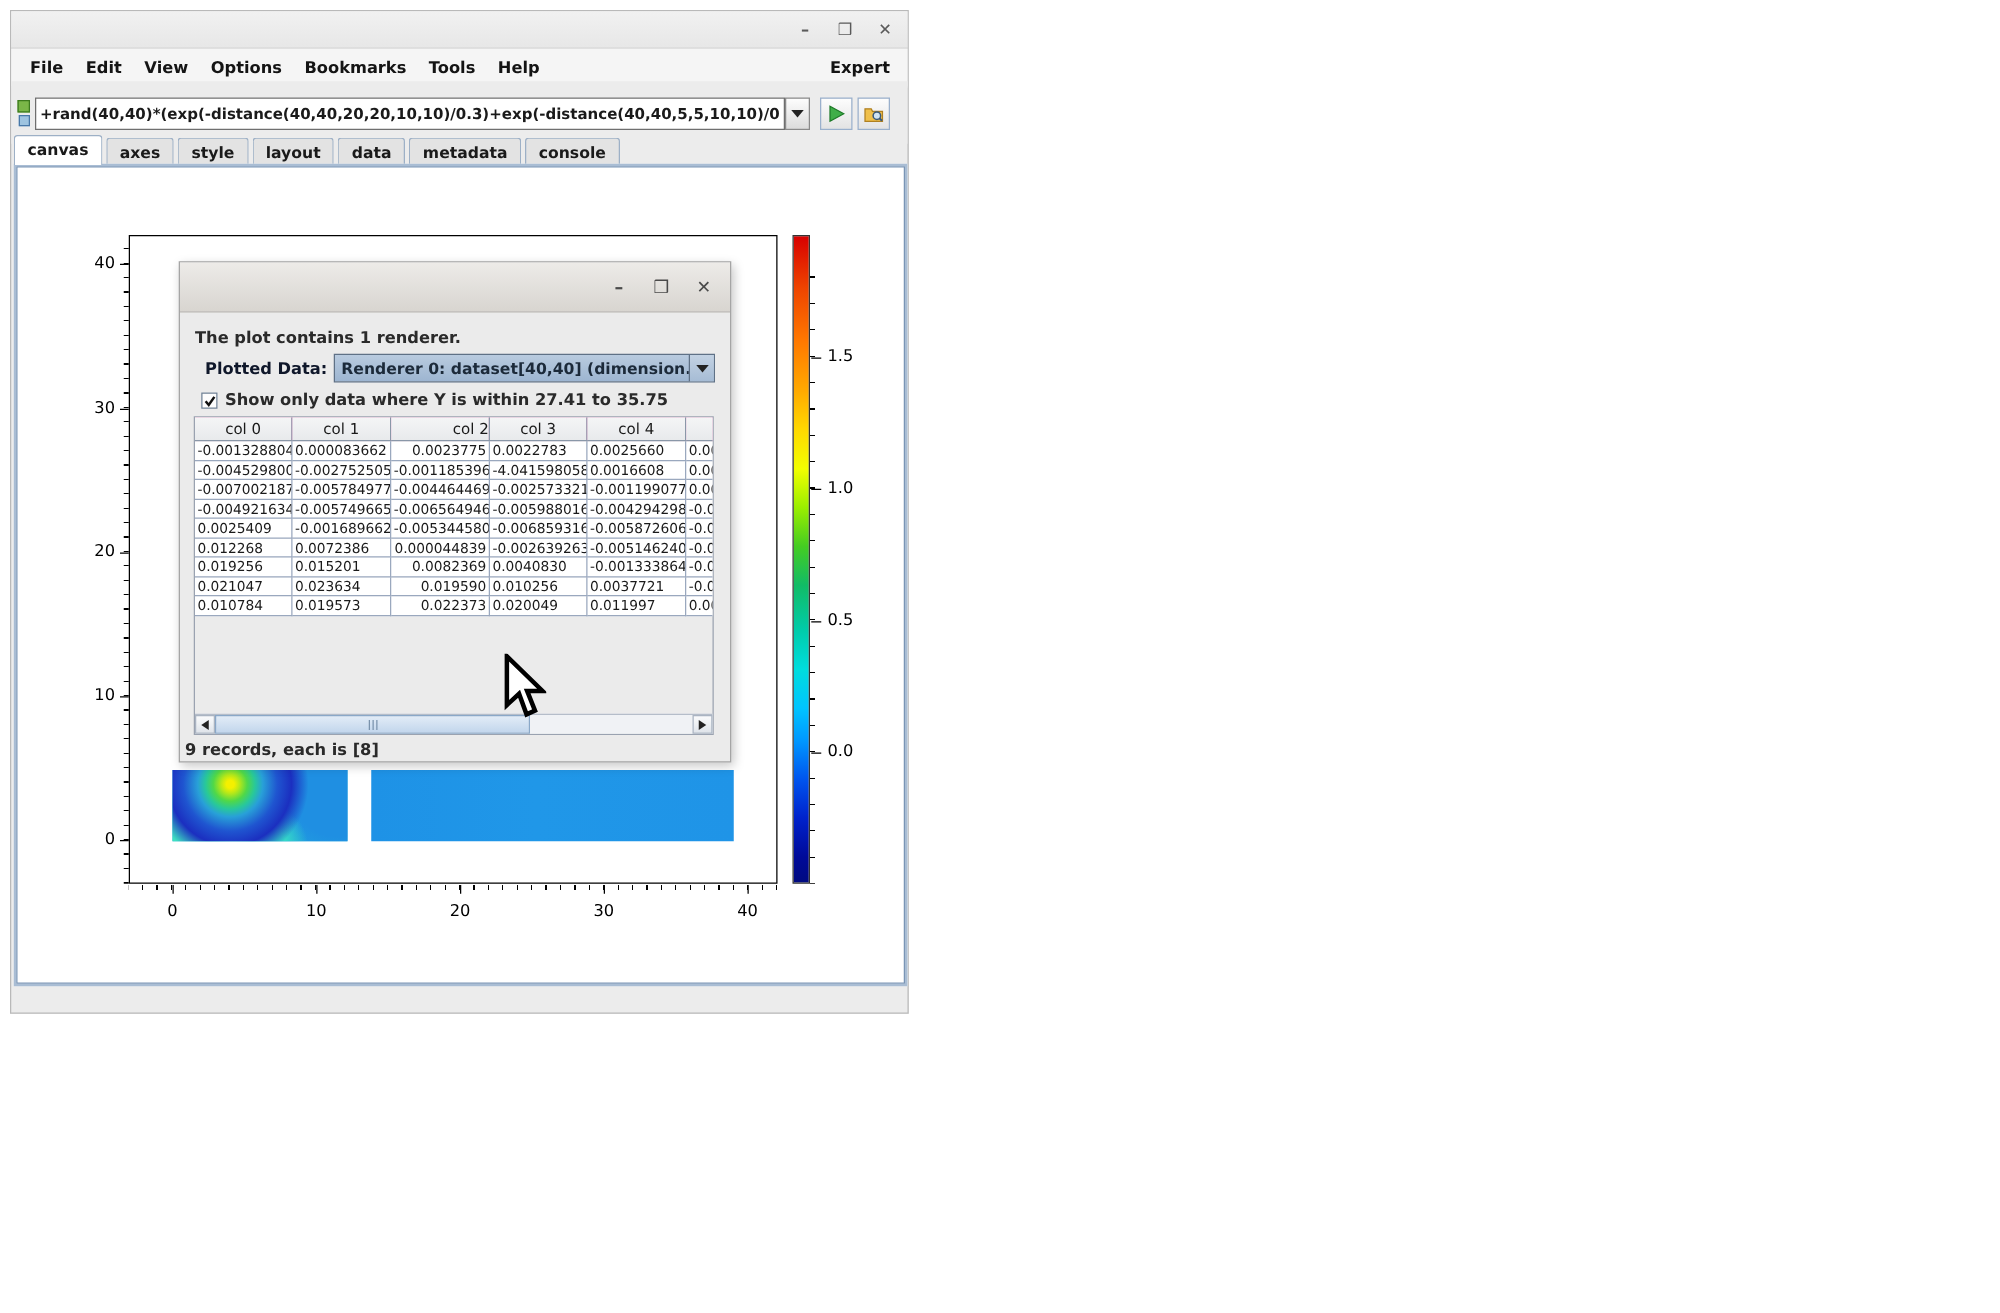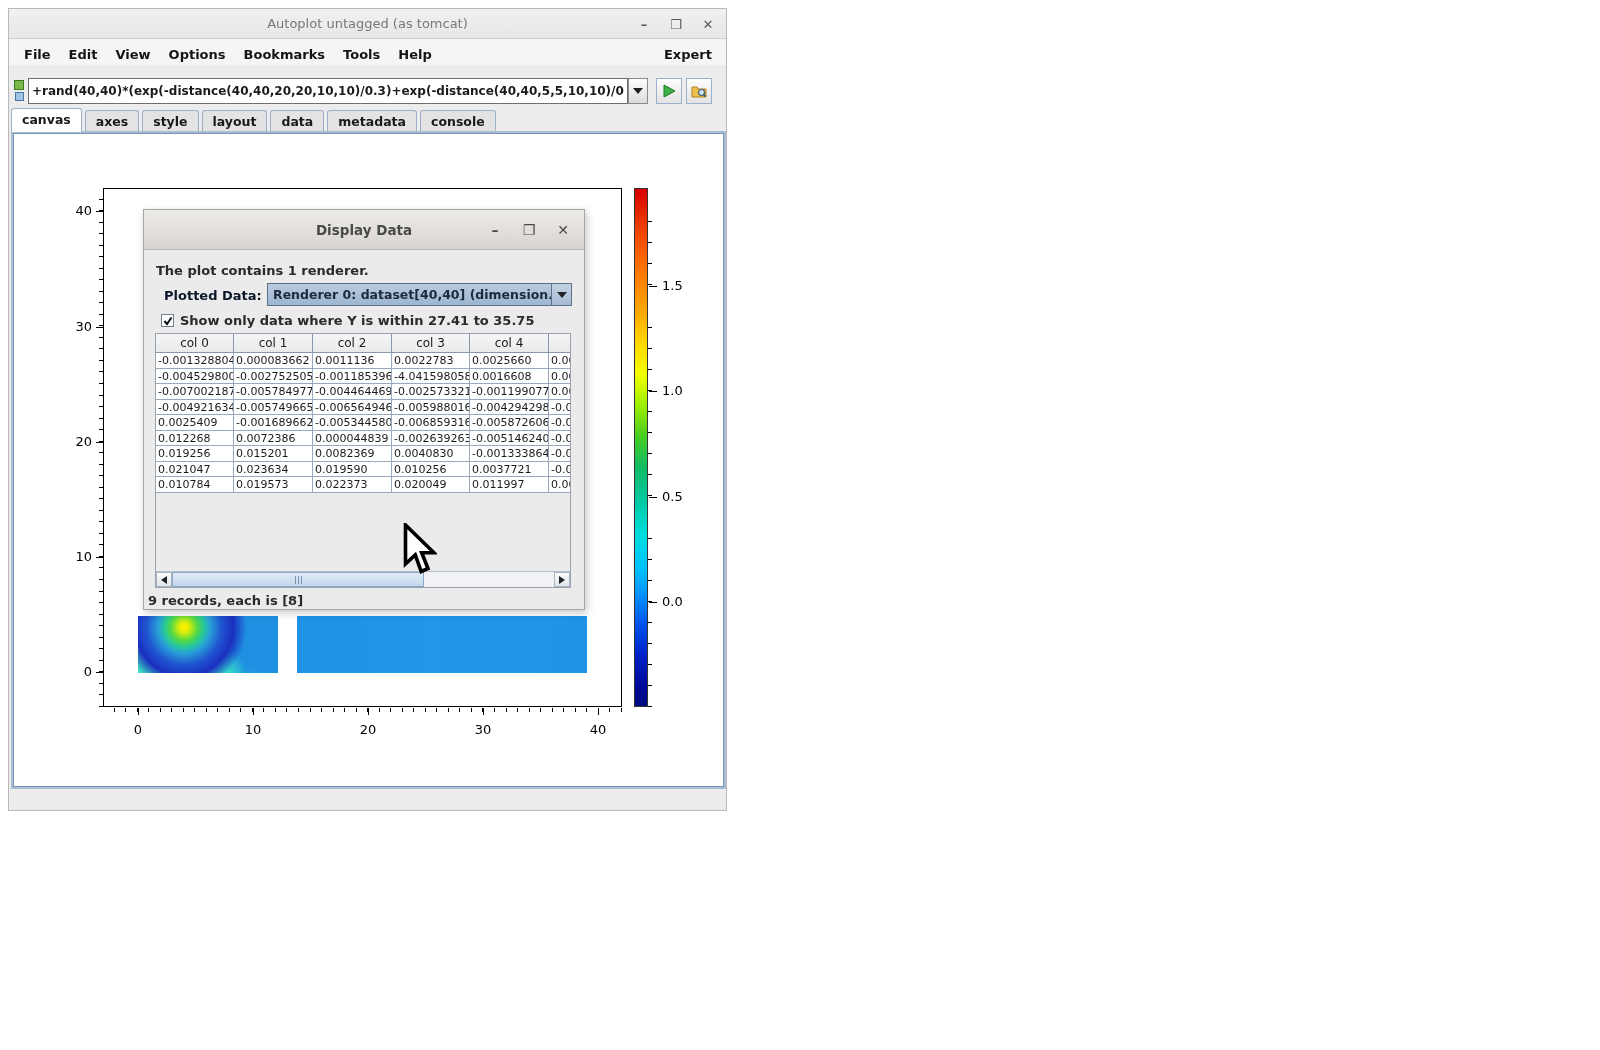--- a/index.html
+++ b/index.html
@@ -100,21 +100,21 @@
 
   .scrollpane { position:absolute; left:11px; top:123px; width:416px; height:255px; border:1px solid #9aa2b0; background:#ebebeb; }
   .dd-table { position:absolute; left:0; top:0; width:100%; }
   .tr { display:flex; height:15.5px; background:#fff; }
   .tr.th-row { height:19px; background:#f9a8d4; }
   .th { font-size:12px; color:#1a1a1a; text-align:center; border-right:1px solid #8a97a8; border-bottom:1px solid #8a97a8;
     background:linear-gradient(#f4f5f6,#e8eaec); line-height:18px; overflow:hidden; }
   .td { font-size:11px; color:#1a1a1a; border-right:1px solid #9aa8be; border-bottom:1px solid #9aa8be;
     padding:1px 2px 0 2px; white-space:nowrap; overflow:hidden; }
   .tr > :nth-child(1){ width:78px; } .tr > :nth-child(2){ width:79px; }
-  .tr > :nth-child(3){ width:79px; } .tr > :nth-child(4){ width:78px; }
+  .tr > :nth-child(3){ width:79px;text-align:right; } .tr > :nth-child(4){ width:78px; }
   .tr > :nth-child(5){ width:79px; } .tr > :nth-child(6){ flex:1; border-right:none; }
 
   .hscroll { position:absolute; left:0; bottom:0; width:100%; height:16px; background:#f0f2f5; border-top:1px solid #b5bdc9; display:flex; }
   .sb-btn { width:16px; height:100%; background:linear-gradient(#fafbfc,#dfe4ea); border:1px solid #aab4c2; display:flex; align-items:center; justify-content:center; }
   .sb-track { position:relative; flex:1; }
   .sb-thumb { position:absolute; left:0; top:0; width:252px; height:100%;
     background:linear-gradient(#e2ecf7,#c2d6ec); border:1px solid #8aa8c8; display:flex; align-items:center; justify-content:center; gap:2px; }
   .grip { width:1px; height:8px; background:#7a93ad; }
   .tri-left { width:0; height:0; border-top:4px solid transparent; border-bottom:4px solid transparent; border-right:6px solid #222; }
   .tri-right { width:0; height:0; border-top:4px solid transparent; border-bottom:4px solid transparent; border-left:6px solid #222; }
@@ -122,21 +122,20 @@
 
   .cursor { left:401px; top:523px; width:36px; height:55px; pointer-events:none; z-index:50; }
 </style>
 </head>
 <body>
 
 <div id="screen">
 
   <div class="app-window">
     <div class="titlebar">
-      <div class="title-text">Autoplot untagged (as tomcat)</div>
       <div class="win-controls">
         <div class="win-btn">–</div>
         <div class="win-btn">❒</div>
         <div class="win-btn">✕</div>
       </div>
     </div>
 
     <div class="menubar">
         <span class="menu-item">File</span>
         <span class="menu-item">Edit</span>
@@ -217,21 +216,20 @@
       <div class="abs ticky" style="left: 649px; top: 391px; width: 8px;"></div>
       <div class="abs cblab" style="left: 662px; top: 383px;">1.0</div>
       <div class="abs ticky" style="left: 649px; top: 497px; width: 8px;"></div>
       <div class="abs cblab" style="left: 662px; top: 489px;">0.5</div>
       <div class="abs ticky" style="left: 649px; top: 602px; width: 8px;"></div>
       <div class="abs cblab" style="left: 662px; top: 594px;">0.0</div>
     </div>
 
   <div class="abs dialog">
     <div class="dlg-titlebar">
-      <div class="dlg-title">Display Data</div>
       <div class="dlg-controls">
         <div class="dlg-btn">–</div>
         <div class="dlg-btn">❒</div>
         <div class="dlg-btn">✕</div>
       </div>
     </div>
 
     <div class="dlg-intro">The plot contains 1 renderer.</div>
     <div class="dlg-plotted-label">Plotted Data:</div>
 
@@ -257,21 +255,21 @@
             <div class="th">col 0</div>
             <div class="th">col 1</div>
             <div class="th">col 2</div>
             <div class="th">col 3</div>
             <div class="th">col 4</div>
             <div class="th"></div>
           </div>
           <div class="tr">
             <div class="td">-0.001328804...</div>
             <div class="td">0.000083662</div>
-            <div class="td">0.0011136</div>
+            <div class="td">0.0023775</div>
             <div class="td">0.0022783</div>
             <div class="td">0.0025660</div>
             <div class="td">0.00</div>
           </div>
           <div class="tr">
             <div class="td">-0.004529800...</div>
             <div class="td">-0.002752505...</div>
             <div class="td">-0.001185396...</div>
             <div class="td">-4.041598058...</div>
             <div class="td">0.0016608</div>

